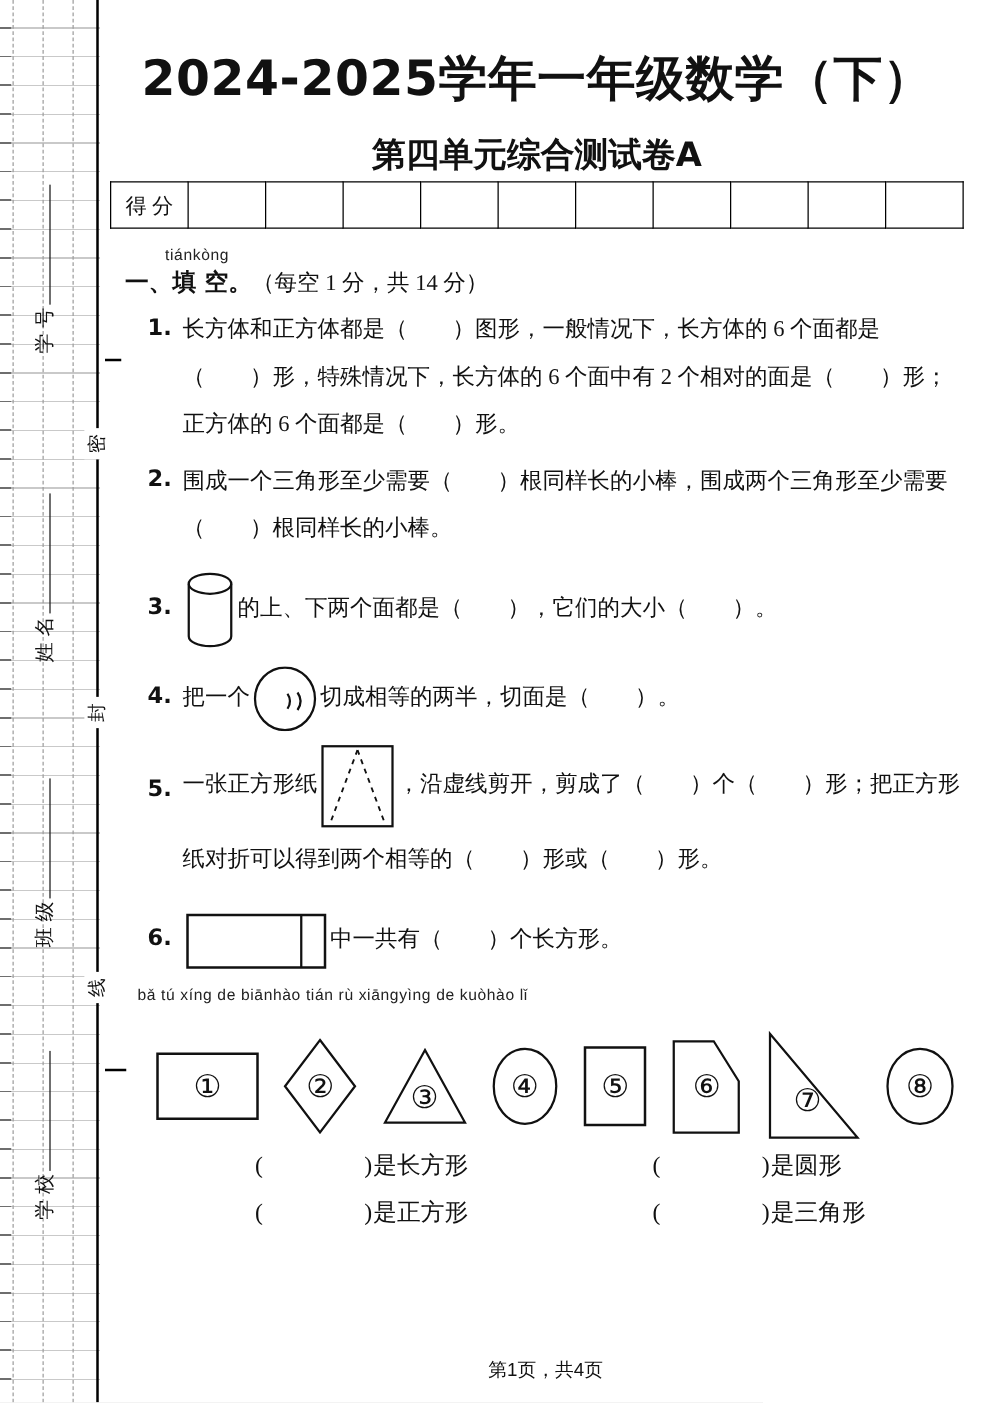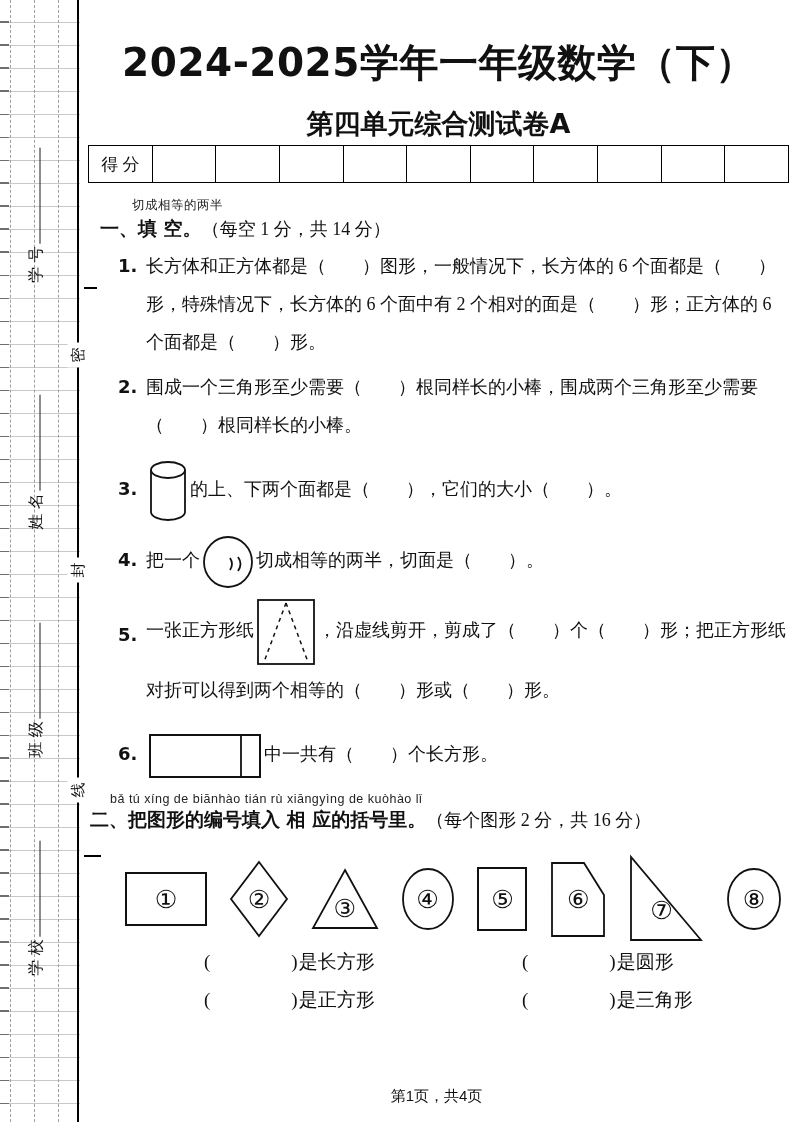--- a/index.html
+++ b/index.html
@@ -21,21 +21,21 @@
     font-family:"Liberation Sans","DejaVu Sans",sans-serif; font-size:15px; color:#111;
     padding:1px 5px; transform:translate(-50%,-50%) rotate(-90deg); }
   .mfield { position:absolute; left:36px; z-index:2; white-space:nowrap;
     font-family:"Liberation Sans","DejaVu Sans",sans-serif; font-size:16px; color:#111;
     transform:translate(-50%,-50%) rotate(-90deg); }
   .mfield .fline { display:inline-block; width:96px; height:0.9em;
     border-bottom:1.8px solid #1a1a1a; margin-left:3px; }
   .fold-mark { position:absolute; height:2px; background:#000; }
   
   .content { position:absolute; left:80px; top:0; width:713px; height:1122px;
-    padding:0 4px 0 8px; }
+    padding:0 22px 0 8px; }
   .title-1 { margin-top:36px; text-align:center; font-family:"DejaVu Sans","Liberation Sans",sans-serif;
     font-weight:bold; font-size:39px; letter-spacing:0.5px; }
   .title-2 { margin-top:16px; text-align:center; font-family:"DejaVu Sans","Liberation Sans",sans-serif;
     font-weight:bold; font-size:27px; }
   .info-row { display:flex; justify-content:space-between; margin-top:28px; font-size:15px; padding:0 2px; }
   table.score-table { width:100%; border-collapse:collapse; margin-top:3px; table-layout:fixed; }
   table.score-table td { border:1.7px solid #000; height:37px; text-align:center;
     font-size:17px; font-family:"Liberation Serif","DejaVu Serif",serif; }
   td.c-first { width:76px; } td.c-opt { width:80px; } td.c-total { width:92px; }
   
@@ -124,21 +124,21 @@
         <td></td>
         <td></td>
         <td></td>
         <td></td>
         <td></td>
         <td></td>
       </tr>
     </tbody>
       </table>
 
-    <div class="pinyin sec1-pinyin">切成相等的两半</div>
+    <div class="pinyin sec1-pinyin">tiánkòng</div>
     <div class="sec-title sec1-title">
       <span class="bold">一、填 空。</span><span class="note">（每空 1 分，共 14 分）</span>
     </div>
 
     <div class="q q1">
       <span class="qn">1.</span>
       <span class="qt">长方体和正方体都是（　　）图形，一般情况下，长方体的 6 个面都是（　　）形，特殊情况下，长方体的 6 个面中有 2 个相对的面是（　　）形；正方体的 6 个面都是（　　）形。</span>
     </div>
 
     <div class="q q2">
@@ -182,23 +182,20 @@
       <span class="qn">6.</span>
       <span class="qt">
         <span class="inline-icon"><svg width="114" height="46" viewBox="0 0 114 46">
           <rect x="2" y="2" width="110" height="42" fill="none" stroke="#111" stroke-width="2"></rect>
           <line x1="93" y1="2" x2="93" y2="44" stroke="#111" stroke-width="1.8"></line>
         </svg></span><span>中一共有（　　）个长方形。</span>
       </span>
     </div>
 
     <div class="pinyin sec2-pinyin">bǎ tú xíng de biānhào tián rù xiāngyìng de kuòhào lǐ</div>
-    <div class="sec-title sec2-title">
-      <span class="bold">二、把图形的编号填入 相 应的括号里。</span><span class="note">（每个图形 2 分，共 16 分）</span>
-    </div>
 
     <div class="shape-row">
       <div class="shape">
         <svg width="84" height="60" viewBox="0 0 84 60">
             <rect x="2" y="4" width="80" height="52" fill="none" stroke="#111" stroke-width="2"></rect>
           </svg>
         <span class="snum">①</span>
       </div>
       <div class="shape">
         <svg width="62" height="80" viewBox="0 0 62 80">

